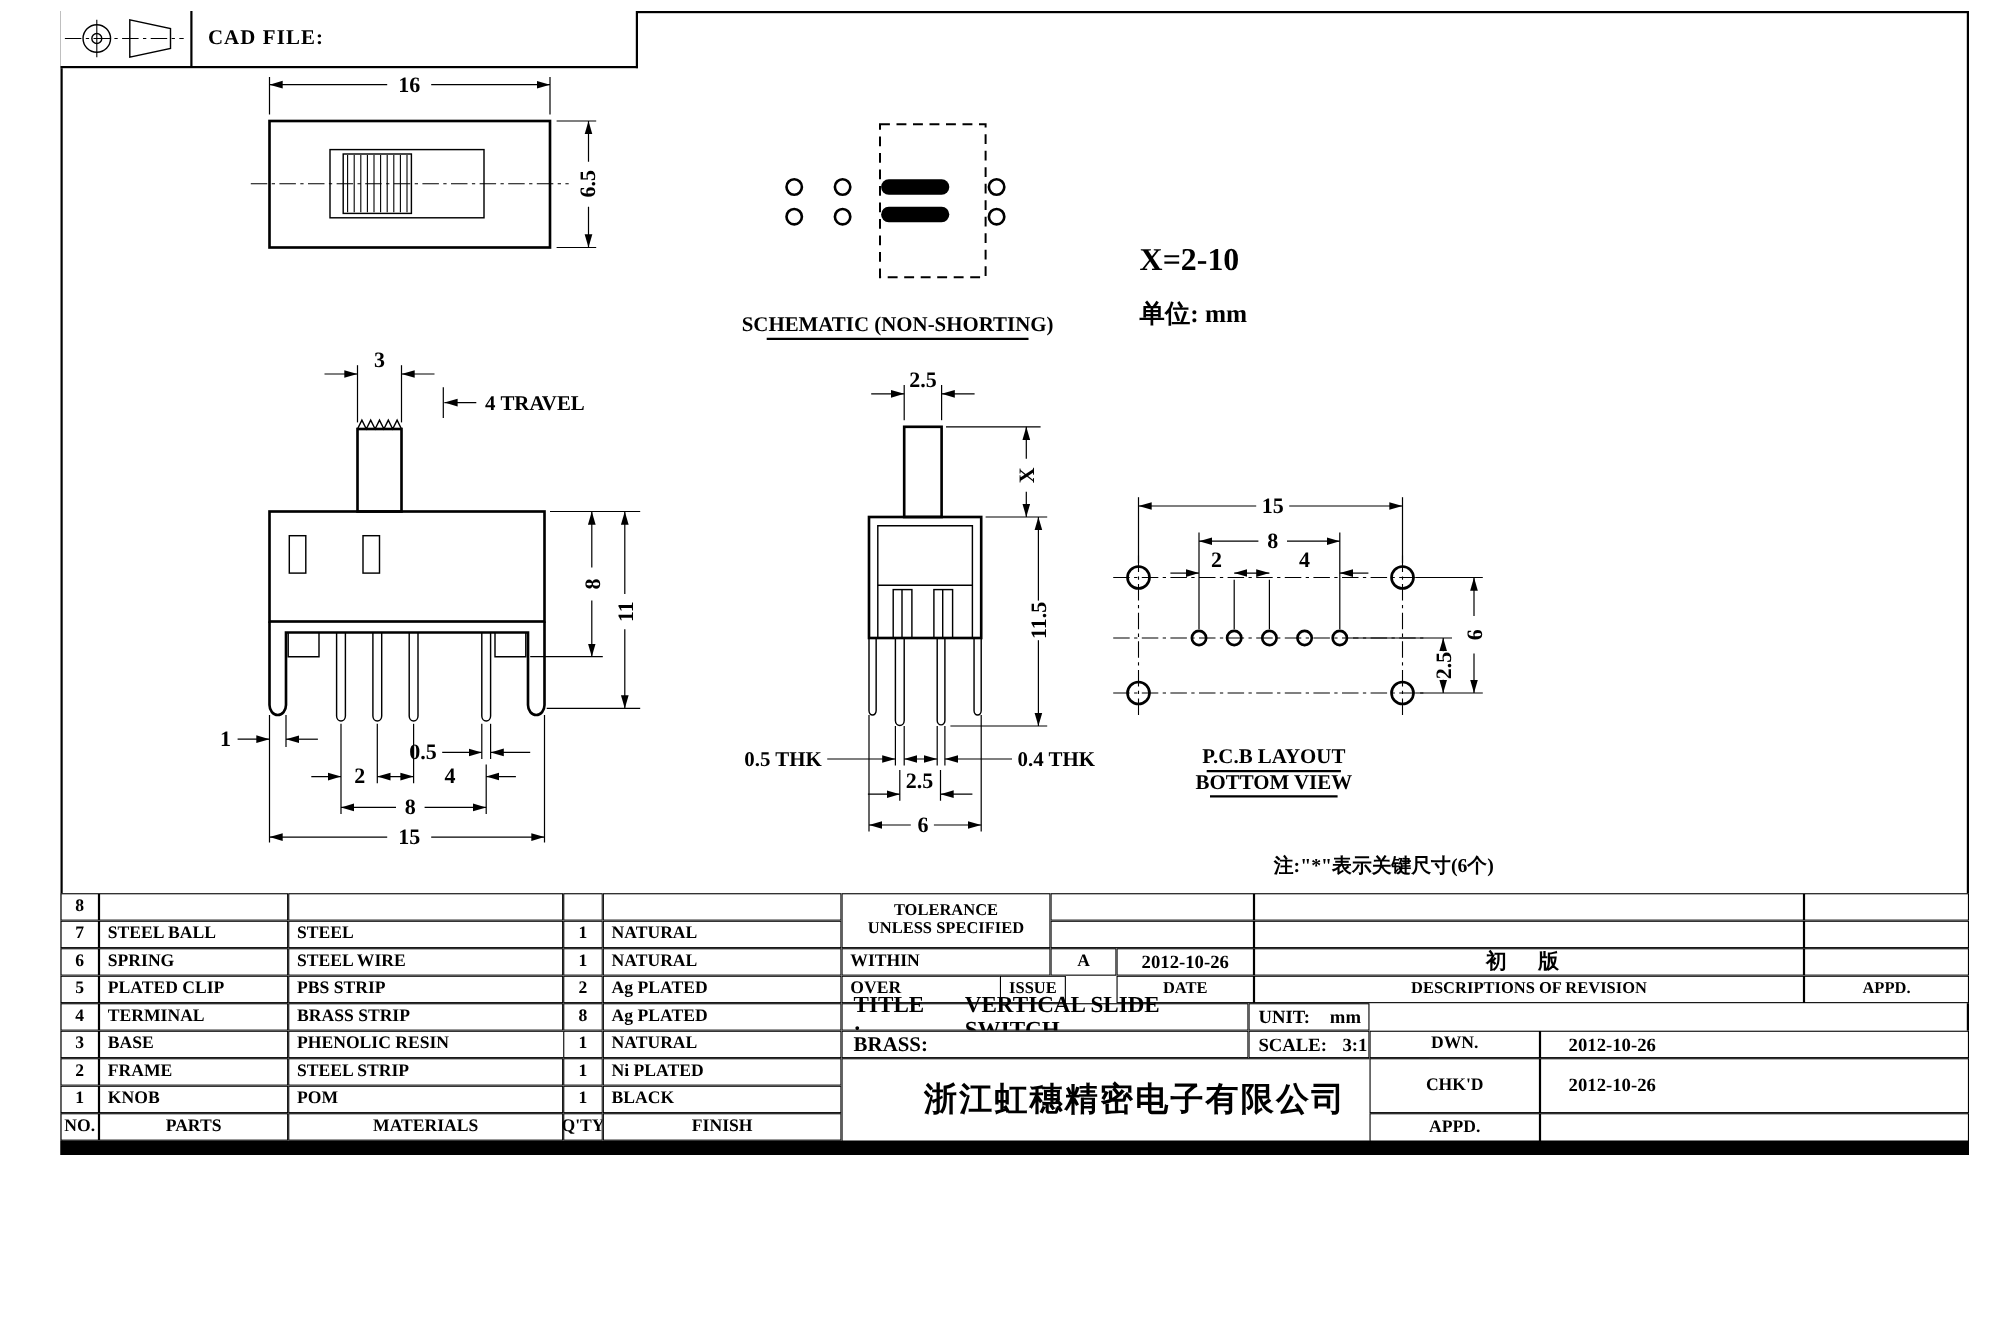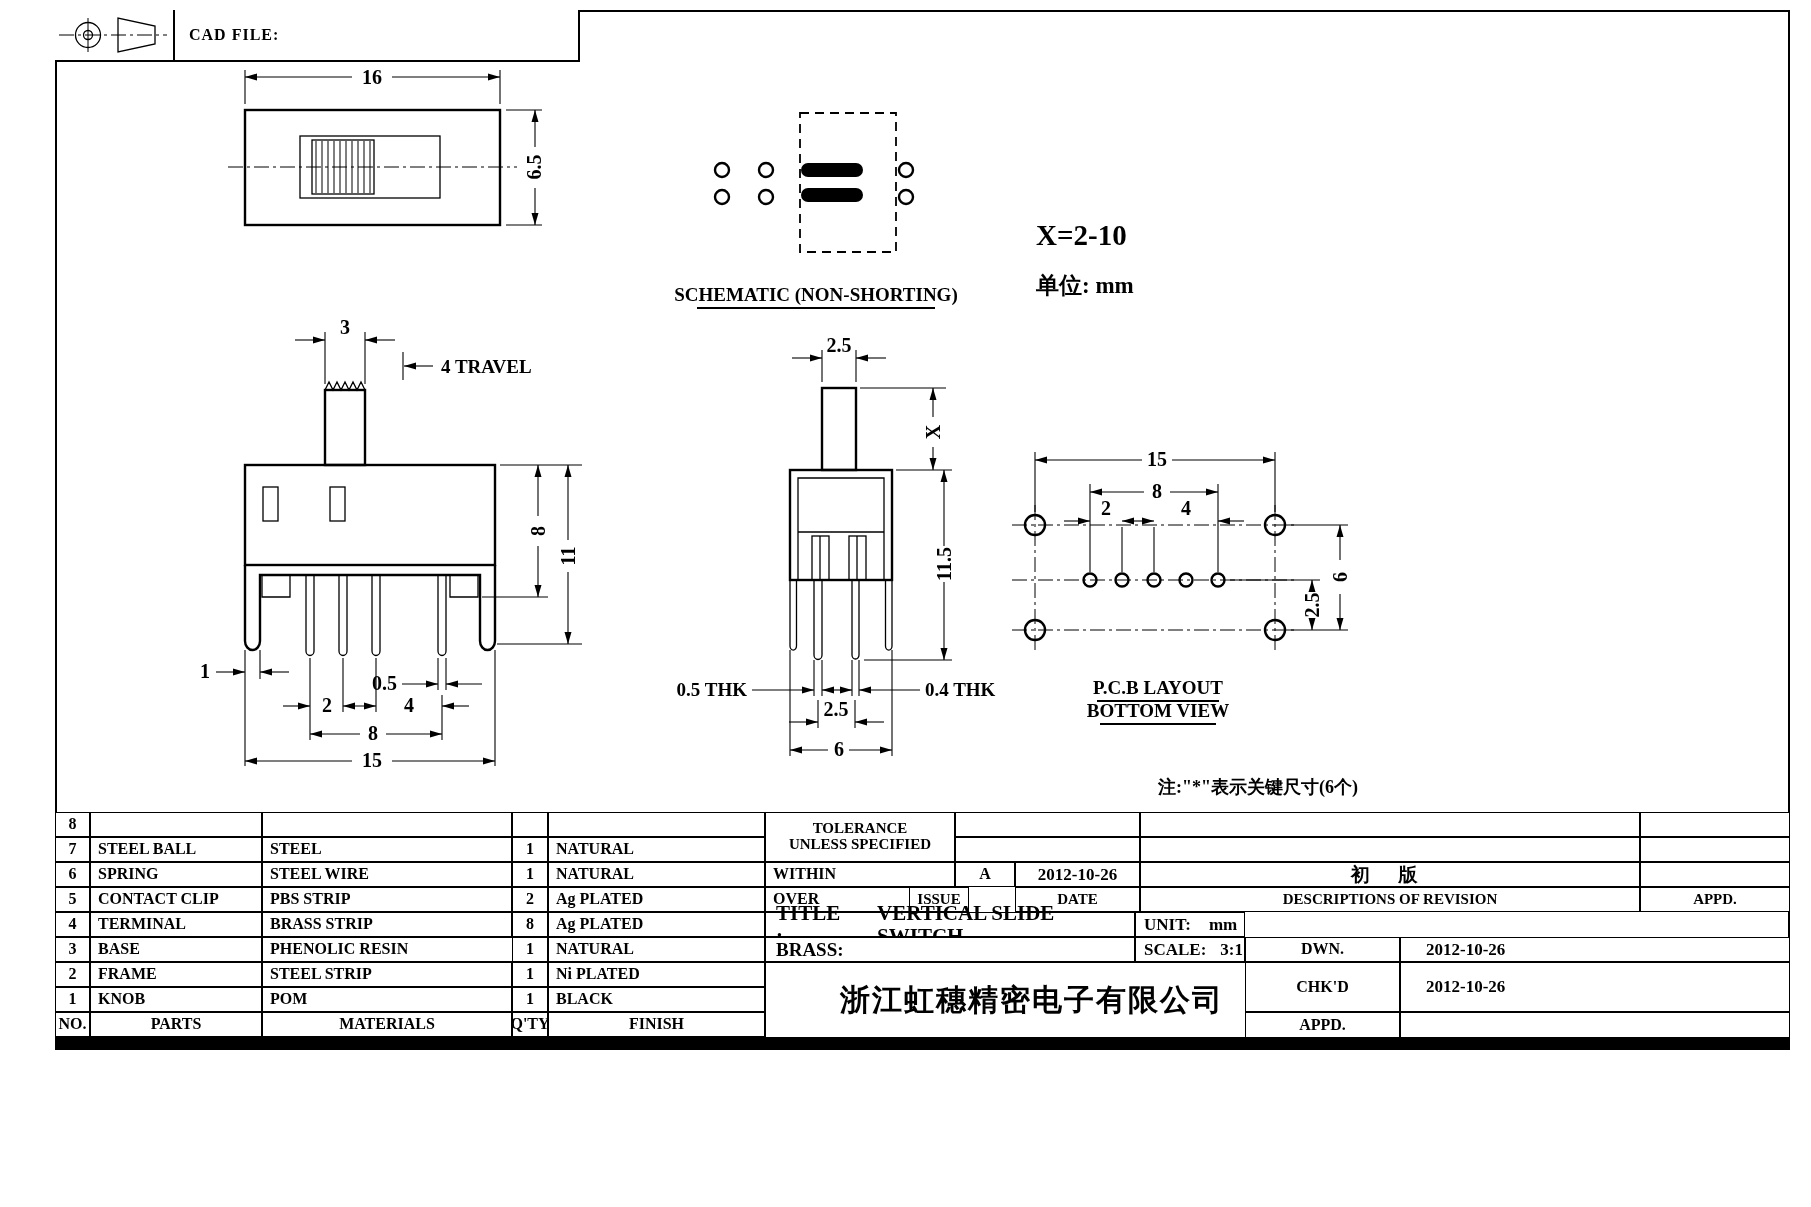--- a/index.html
+++ b/index.html
@@ -4,21 +4,21 @@
 <style>
 *{margin:0;padding:0;box-sizing:border-box}
 html,body{background:#fff}
 .page{position:relative;width:1811px;height:1207px;background:#fff;color:#000;
   font-family:"Liberation Serif","DejaVu Serif",serif;overflow:hidden}
 .frame{position:absolute;left:55px;top:10px;width:1735px;height:1040px;border:2.5px solid #000}
 .bar{position:absolute;left:55px;top:1037px;width:1735px;height:13px;background:#000}
 .cadbox{position:absolute;left:55px;top:10px;width:525px;height:52px;display:flex;
   border-right:2px solid #000;border-bottom:2px solid #000;background:#fff}
 .cadsym{width:120px;height:100%;border-right:2px solid #000;display:flex;align-items:center;justify-content:center}
-.cadlabel{flex:1;display:flex;align-items:center;padding-left:14px;font-size:16px;font-weight:bold;letter-spacing:1px}
+.cadlabel{flex:1;display:flex;align-items:center;padding-left:14px;font-size:19px;font-weight:bold;letter-spacing:1px}
 .draw{position:absolute;left:55px;top:60px;width:1735px;height:752px}
 svg text{font-family:"Liberation Serif","DejaVu Serif",serif;font-weight:bold;fill:#000}
 .o2{stroke:#000;stroke-width:2.4;fill:none}
 .o1{stroke:#000;stroke-width:1.3;fill:none}
 .dm{stroke:#000;stroke-width:1.1;fill:none}
 .hz{stroke:#000;stroke-width:1;fill:none}
 .ce{stroke:#000;stroke-width:1;fill:none;stroke-dasharray:15 4 3 4}
 .dsh{stroke:#000;stroke-width:1.8;fill:none;stroke-dasharray:9 6}
 .ul{stroke:#000;stroke-width:2;fill:none}
 .t30{font-size:29px}.t23{font-size:23px}.t20{font-size:20px}.t19{font-size:19px}.t18{font-size:18px}
@@ -284,21 +284,21 @@
     <div class="c cc" style="left:457px;top:25px;width:36px;height:25px">1</div>
     <div class="c lft" style="left:493px;top:25px;width:217px;height:25px">NATURAL</div>
 
     <div class="c cc" style="left:0;top:50px;width:35px;height:25px">6</div>
     <div class="c lft" style="left:35px;top:50px;width:172px;height:25px">SPRING</div>
     <div class="c lft" style="left:207px;top:50px;width:250px;height:25px">STEEL WIRE</div>
     <div class="c cc" style="left:457px;top:50px;width:36px;height:25px">1</div>
     <div class="c lft" style="left:493px;top:50px;width:217px;height:25px">NATURAL</div>
 
     <div class="c cc" style="left:0;top:75px;width:35px;height:25px">5</div>
-    <div class="c lft" style="left:35px;top:75px;width:172px;height:25px">CONTACT CLIP</div>
+    <div class="c lft" style="left:35px;top:75px;width:172px;height:25px">PLATED CLIP</div>
     <div class="c lft" style="left:207px;top:75px;width:250px;height:25px">PBS STRIP</div>
     <div class="c cc" style="left:457px;top:75px;width:36px;height:25px">2</div>
     <div class="c lft" style="left:493px;top:75px;width:217px;height:25px">Ag PLATED</div>
 
     <div class="c cc" style="left:0;top:100px;width:35px;height:25px">4</div>
     <div class="c lft" style="left:35px;top:100px;width:172px;height:25px">TERMINAL</div>
     <div class="c lft" style="left:207px;top:100px;width:250px;height:25px">BRASS STRIP</div>
     <div class="c cc" style="left:457px;top:100px;width:36px;height:25px">8</div>
     <div class="c lft" style="left:493px;top:100px;width:217px;height:25px">Ag PLATED</div>
 

